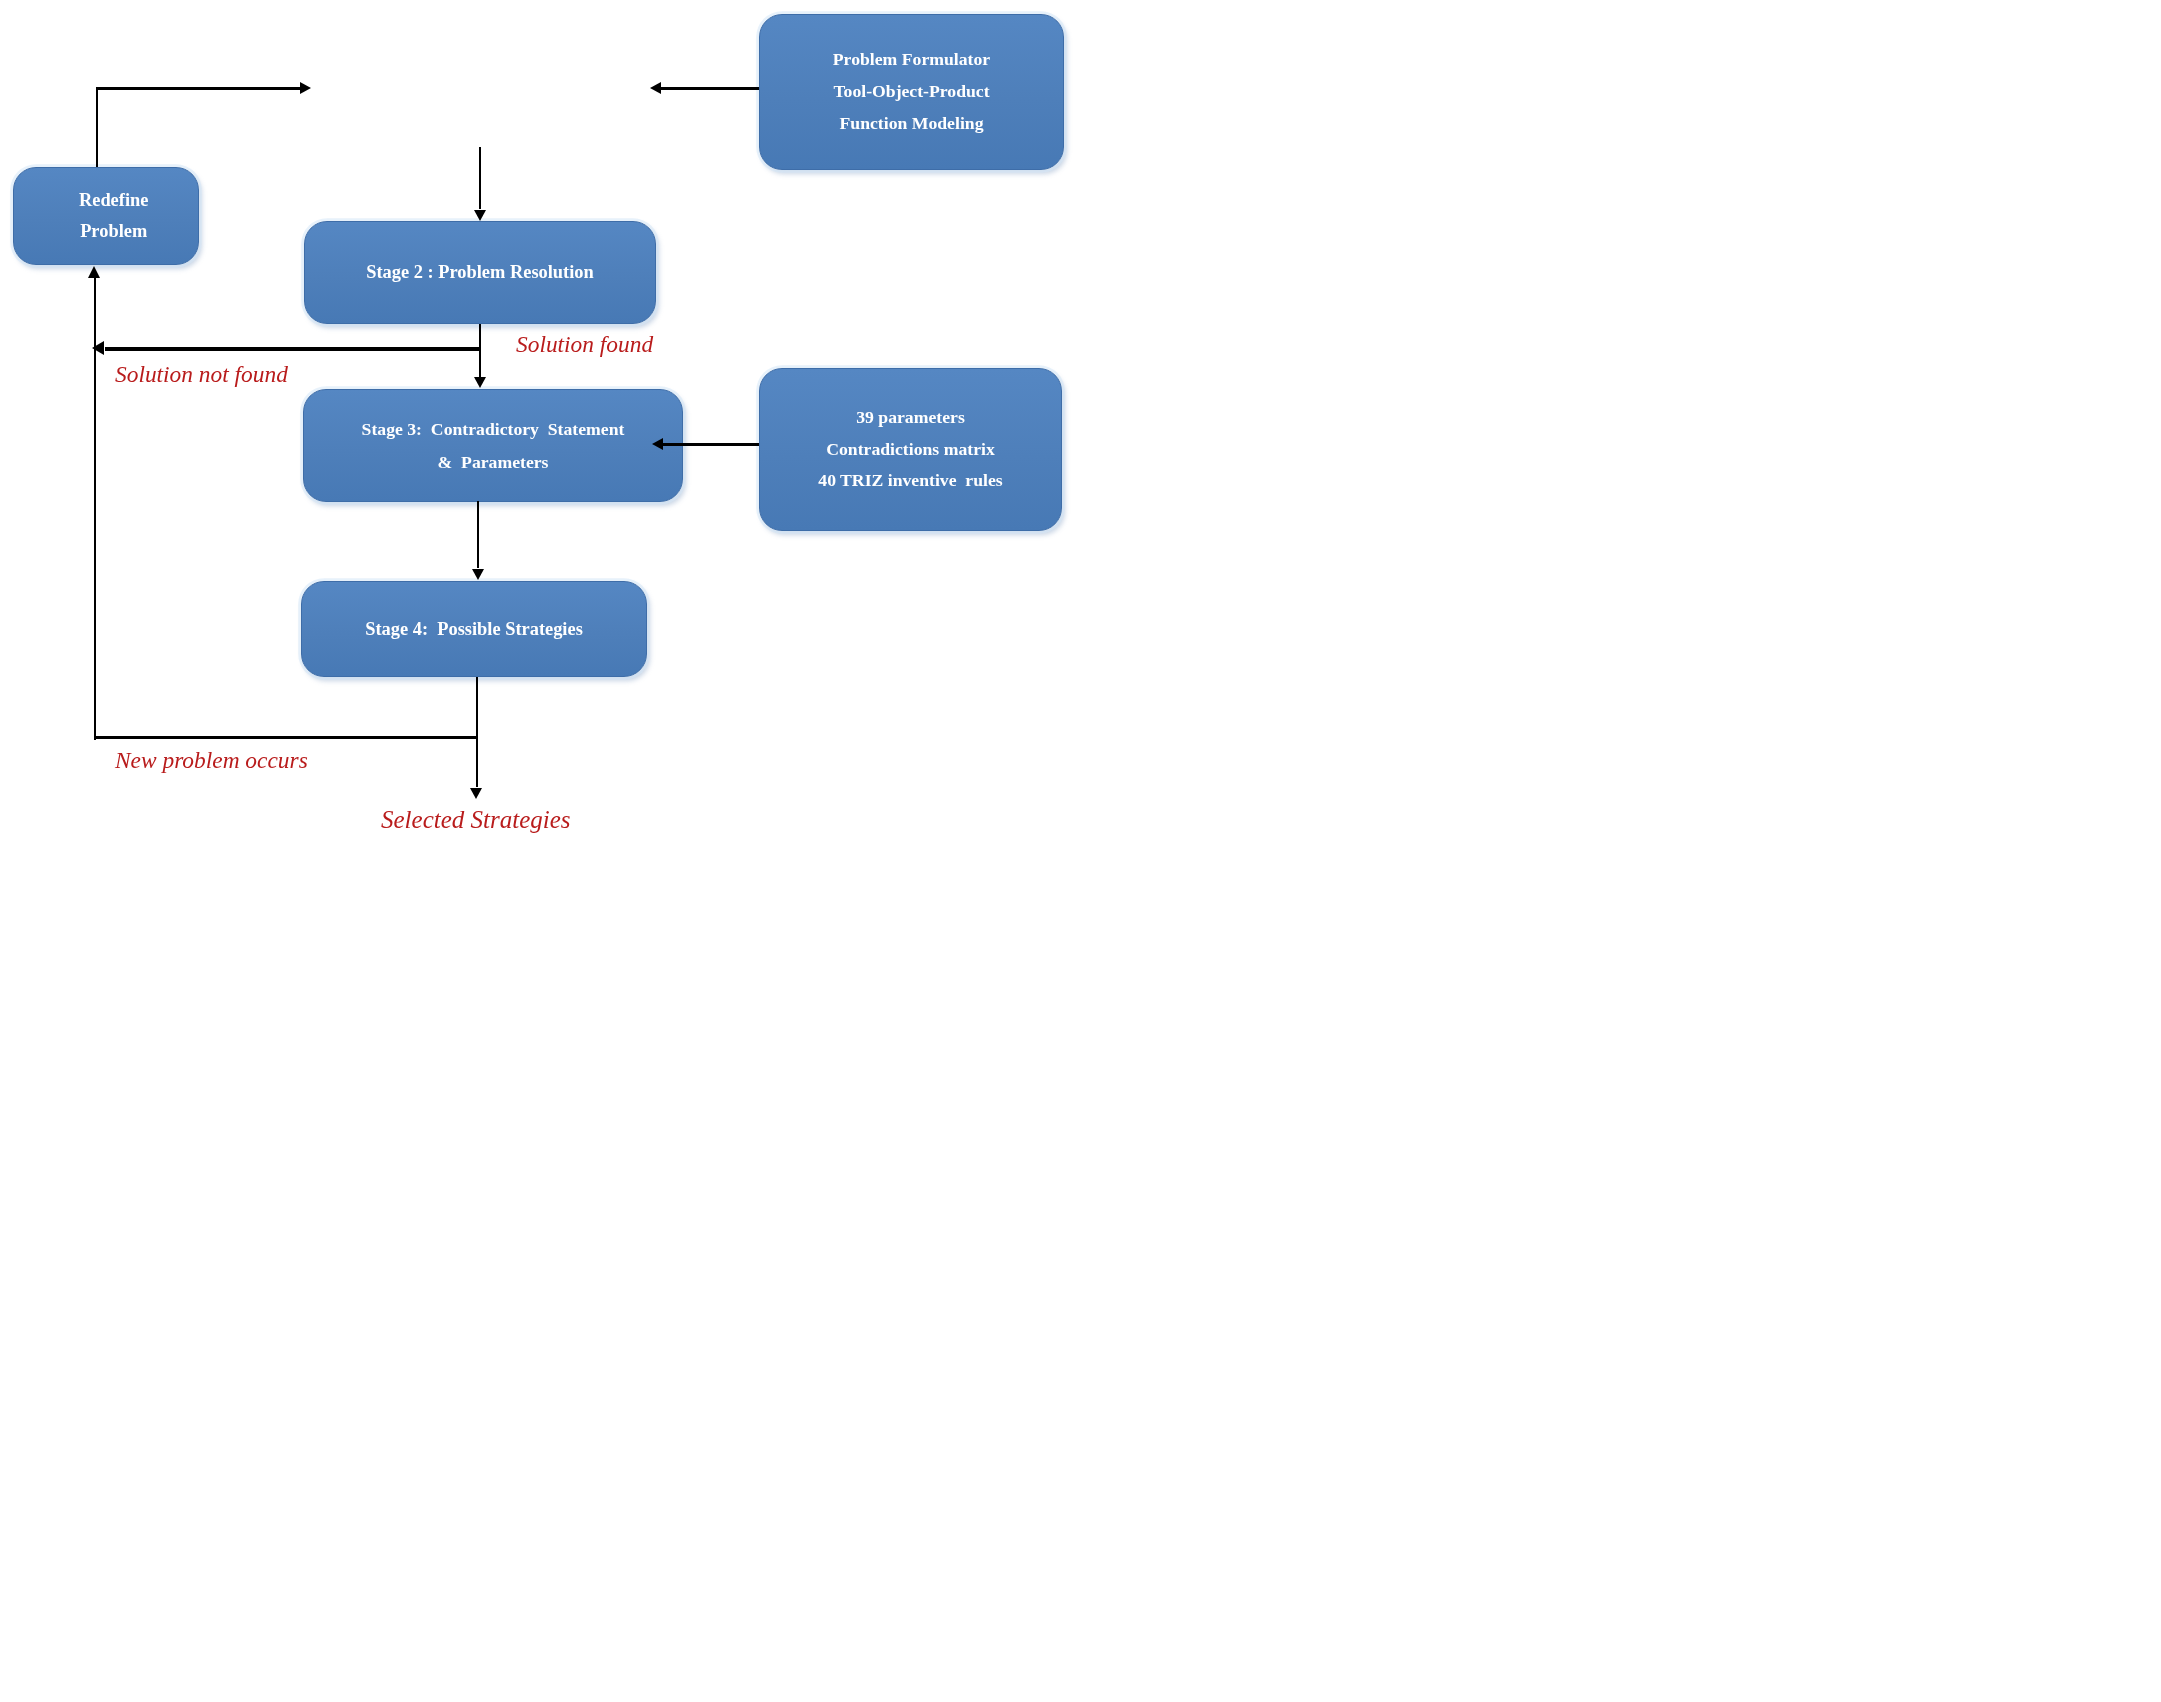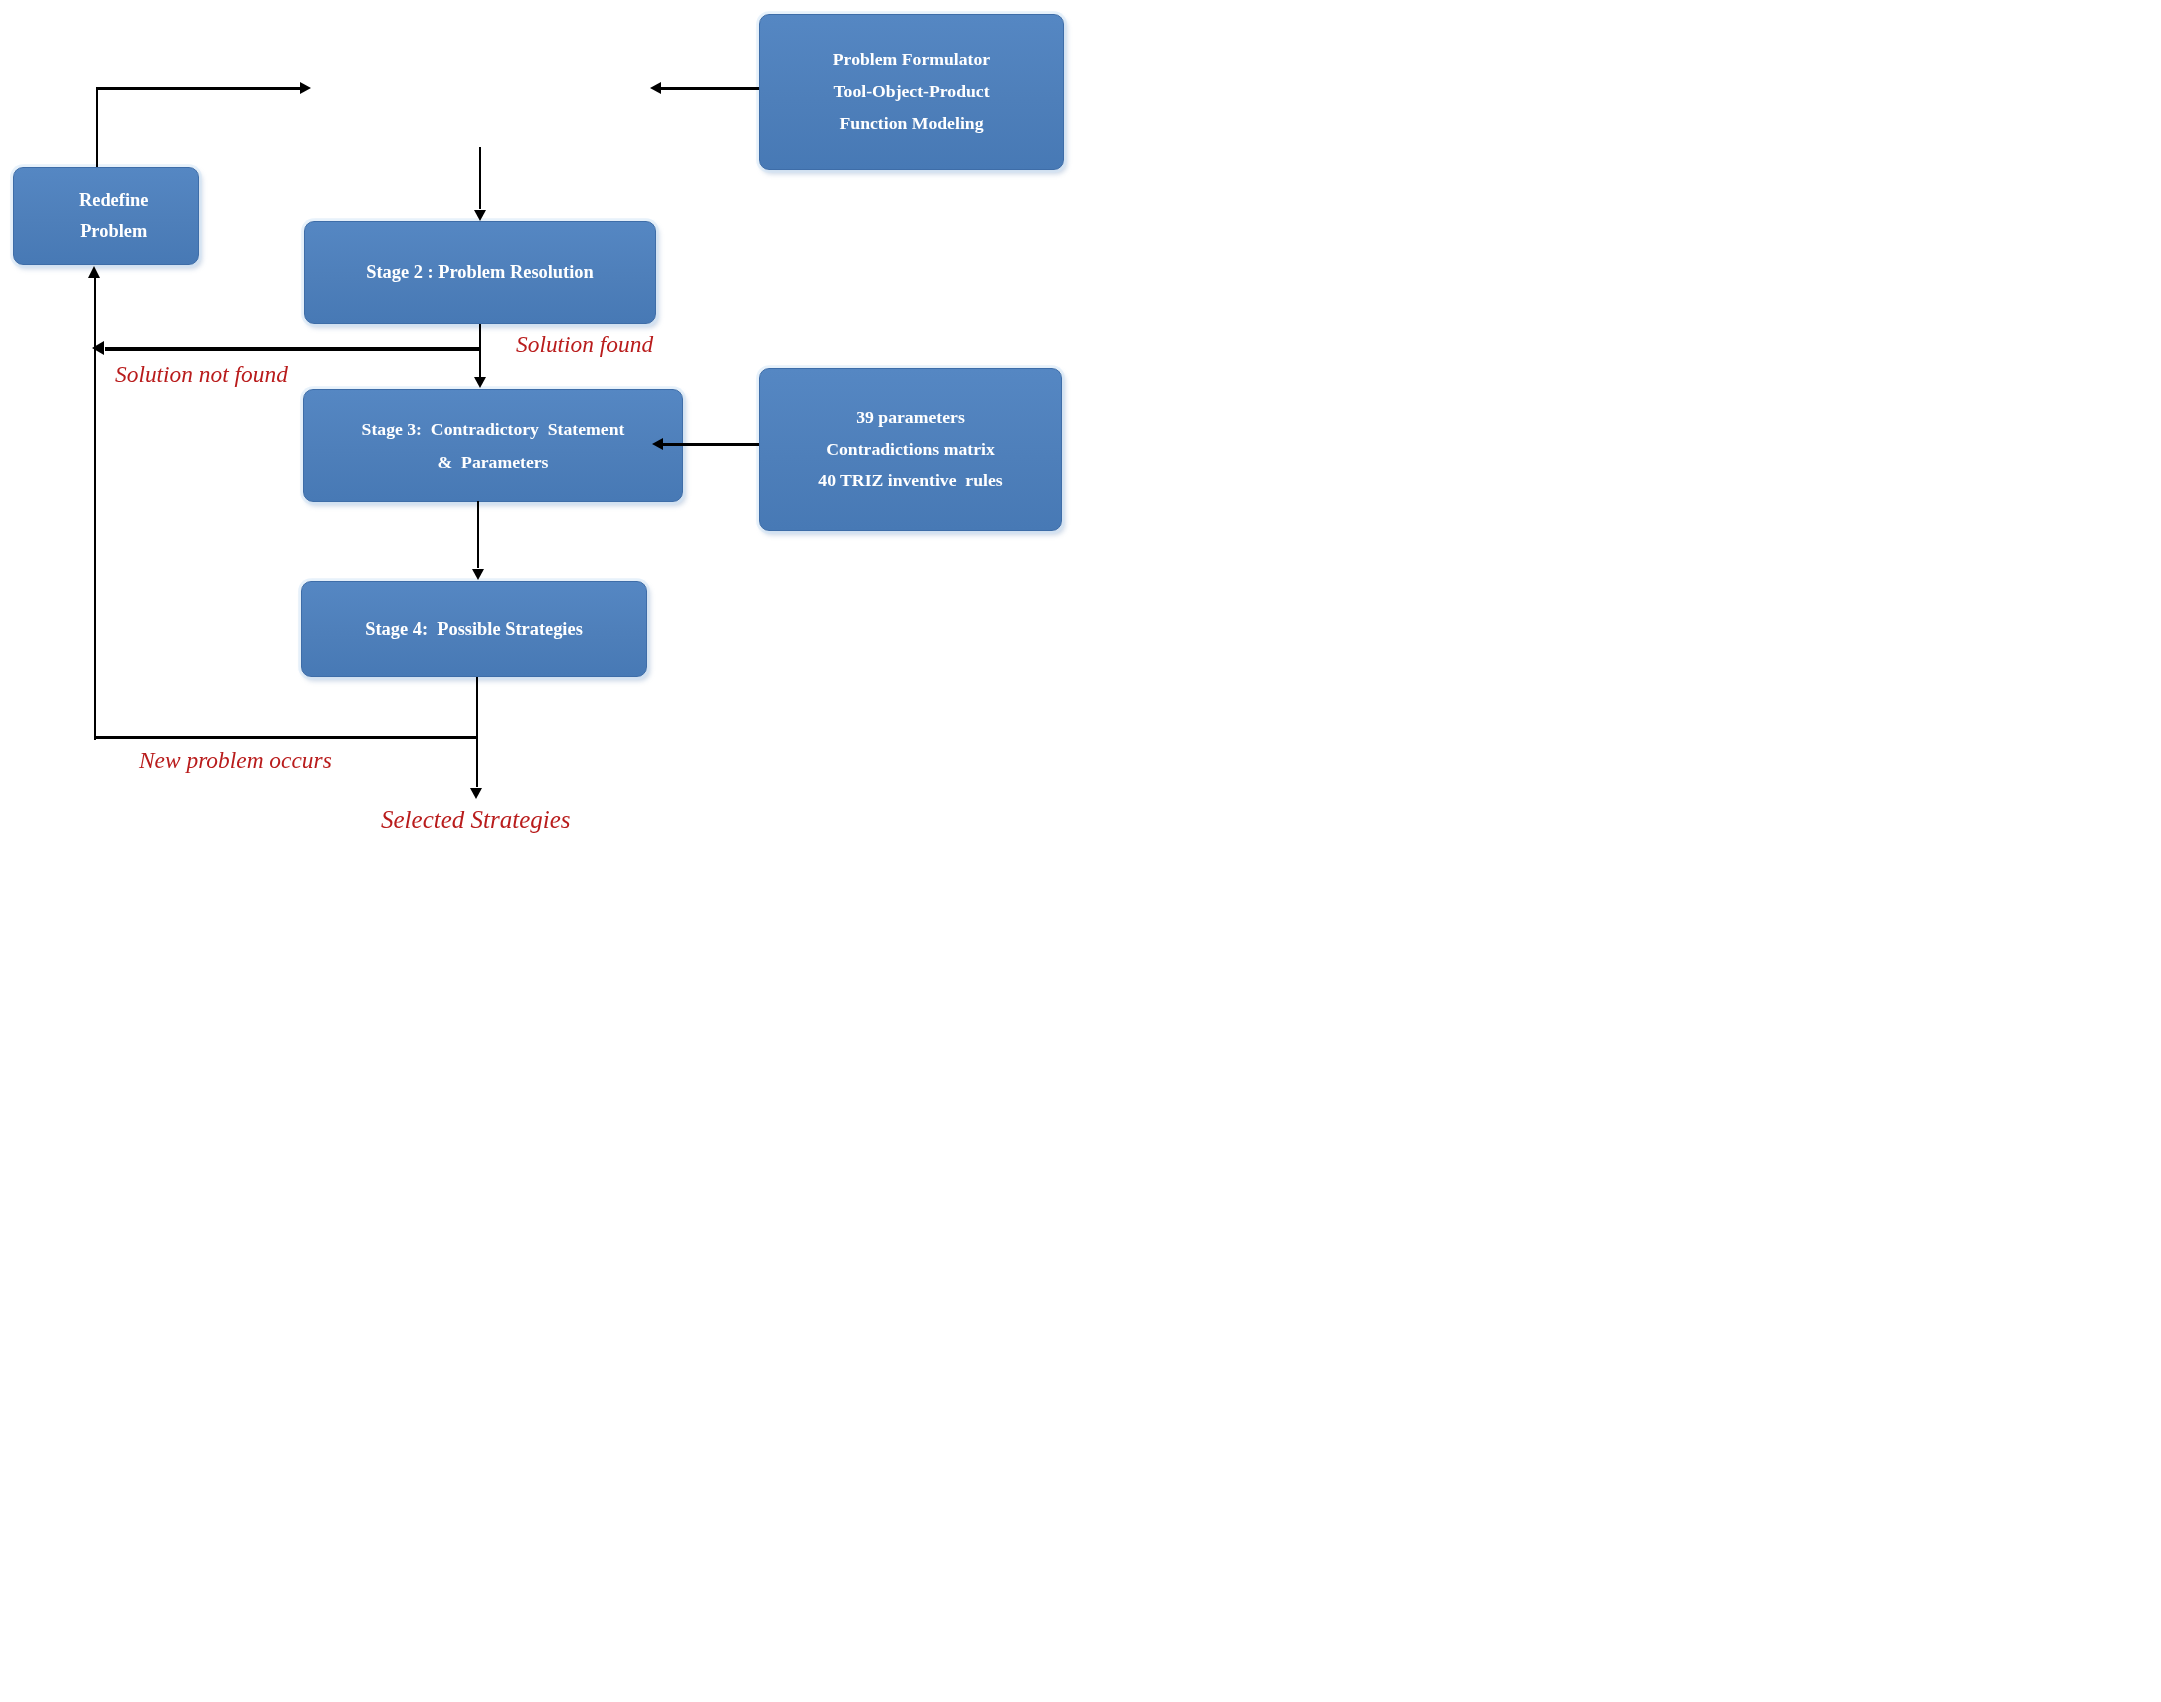--- a/index.html
+++ b/index.html
@@ -9,21 +9,21 @@
     height: 851px;
     background: #ffffff;
     font-family: "Liberation Serif", serif;
     overflow: hidden;
   }
   .node {
     position: absolute;
     box-sizing: border-box;
     background: linear-gradient(180deg, #5587c3 0%, #4e7fba 55%, #4779b5 100%);
     border: 1.4px solid #3e6da8;
-    border-radius: 10px;
+    border-radius: 23px;
     color: #ffffff;
     display: flex;
     flex-direction: column;
     align-items: center;
     justify-content: center;
     text-align: center;
     font-weight: bold;
     box-shadow: 0 0 0 2.8px rgba(214, 231, 247, 0.55), 2.1px 3.5px 5px rgba(120, 150, 190, 0.40);
   }
   .node .line { white-space: pre; }
@@ -106,17 +106,17 @@
 
   <div class="conn" style="left:477px; top:501px; width:2.1px; height:67px;"></div>
   <div class="ah ah-down" style="left:472px; top:569px;"></div>
 
   <div class="conn" style="left:476px; top:677px; width:2.1px; height:110px;"></div>
   <div class="ah ah-down" style="left:470px; top:788px;"></div>
   <div class="conn" style="left:95px; top:736px; width:382px; height:2.8px;"></div>
 
   <div class="flow-label" style="left:516px; top:331px;">Solution found</div>
   <div class="flow-label" style="left:115px; top:361px;">Solution not found</div>
-  <div class="flow-label" style="left:115px; top:747px;margin-left:24px;">New problem occurs</div>
+  <div class="flow-label" style="left:115px; top:747px;">New problem occurs</div>
   <div class="flow-label big" style="left:381px; top:806px;">Selected Strategies</div>
 
 </div>
 
 
 </body></html>

